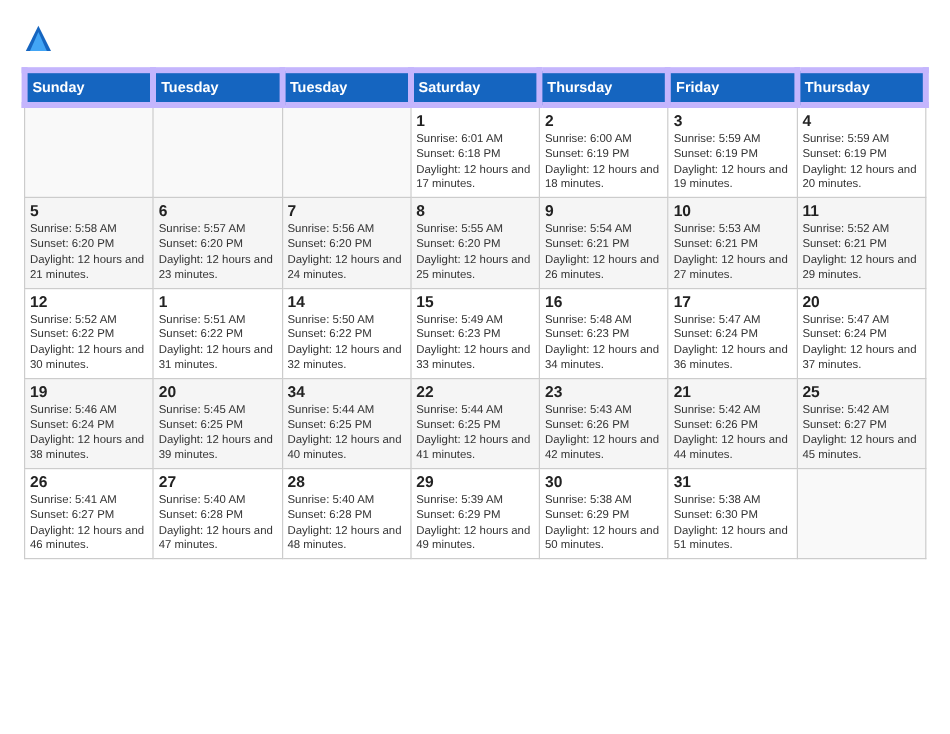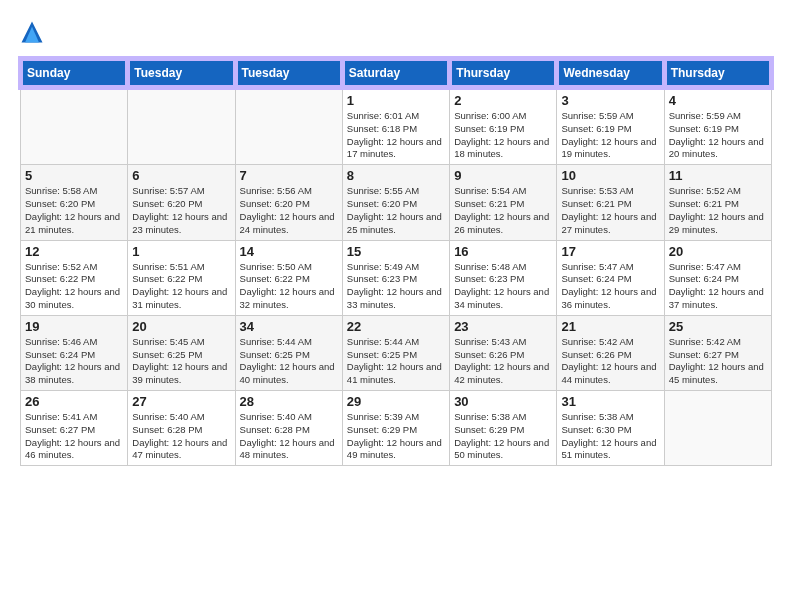--- a/index.html
+++ b/index.html
@@ -117,21 +117,21 @@
   </div>
 
   <table class="calendar">
     <thead>
       <tr>
       <th>Sunday</th>
           <th>Tuesday</th>
           <th>Tuesday</th>
           <th>Saturday</th>
           <th>Thursday</th>
-          <th>Wednesday</th>
+          <th>Friday</th>
           <th>Thursday</th>
         </tr>
     </thead>
     <tbody id="calendar-body">
     <tr>
           <td class="empty-cell"></td>
           <td class="empty-cell"></td>
           <td class="empty-cell"></td>
           <td>
             <span class="day-num">1</span>

